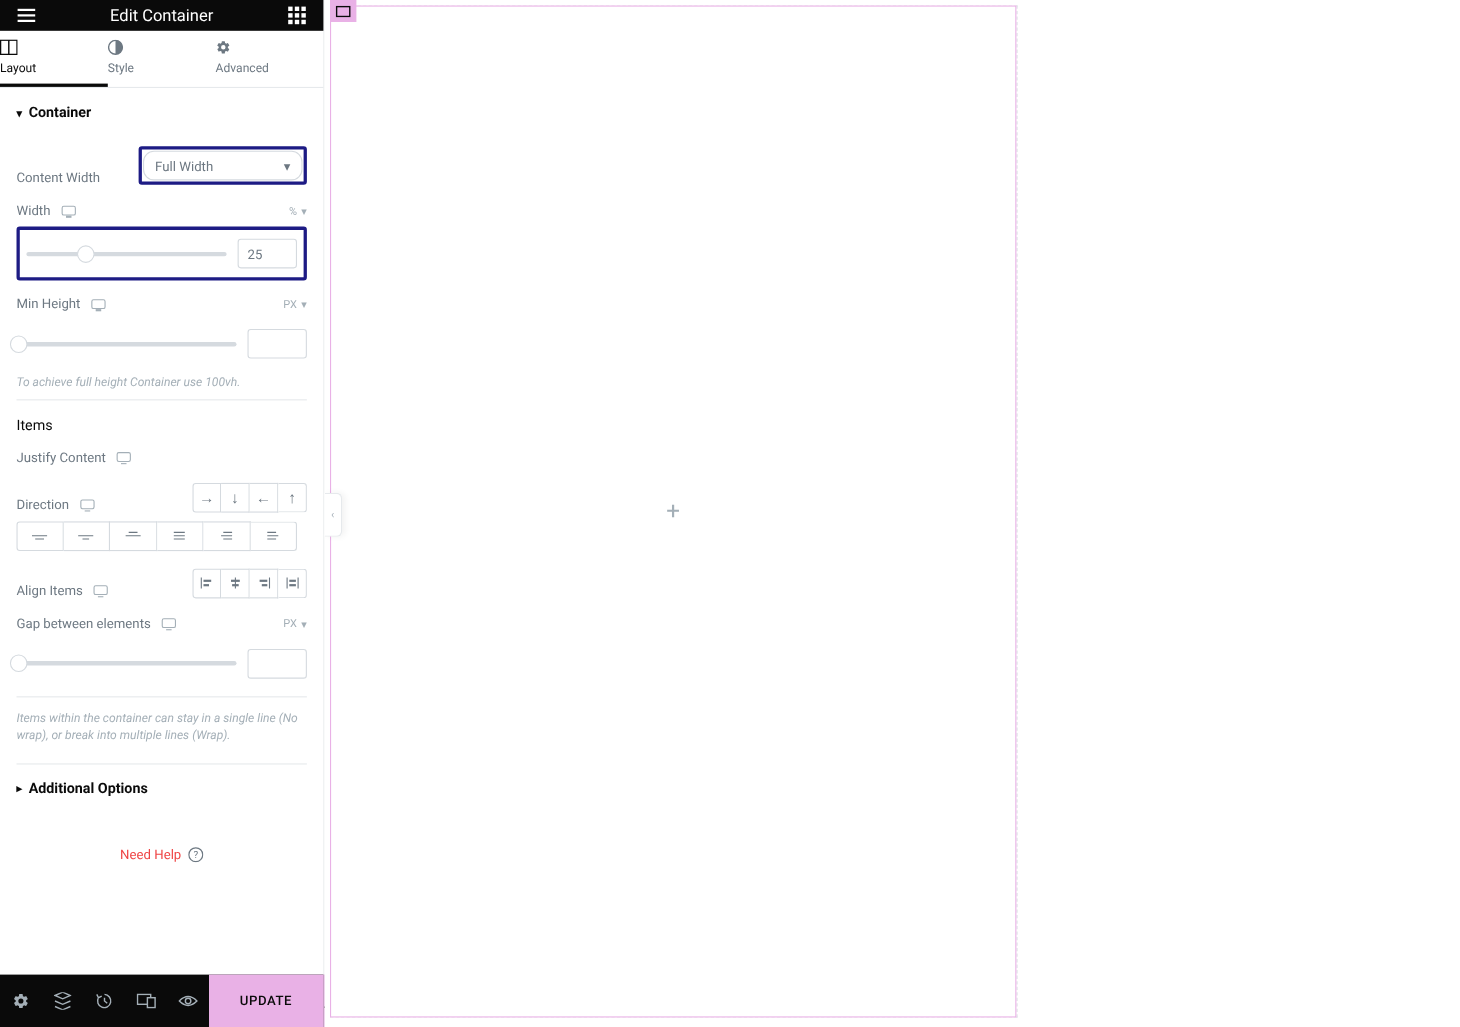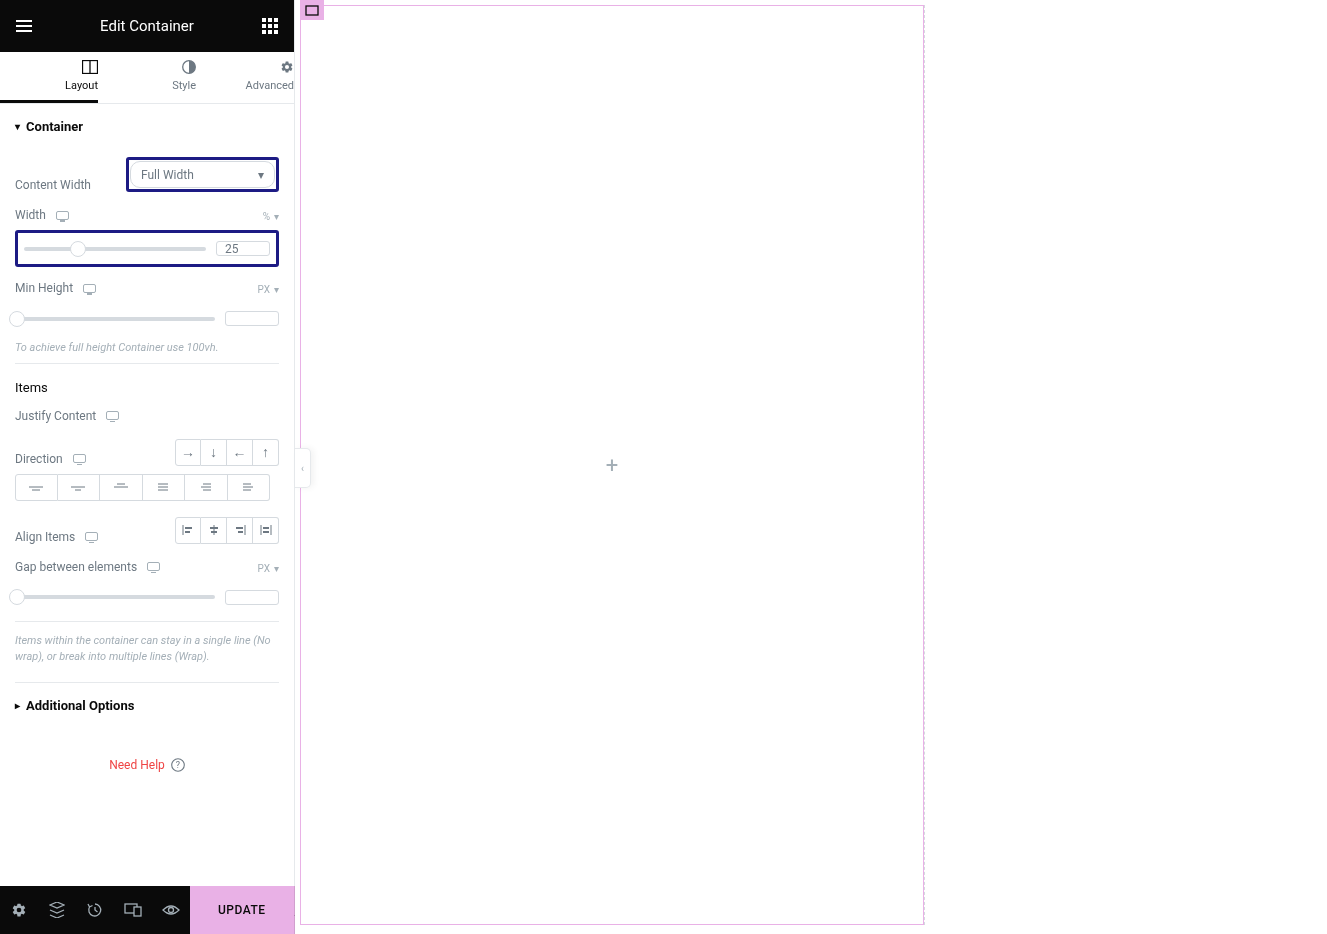--- a/index.html
+++ b/index.html
@@ -1,40 +1,40 @@
 <!DOCTYPE html>
 <html><head>
 <meta charset="utf-8">
 <style>
 *{box-sizing:border-box;margin:0;padding:0;font-family:Roboto,Arial,sans-serif}
 body{width:1327px;height:934px;background:#fff;display:flex;overflow:hidden}
 .sidebar{width:295px;height:100%;display:flex;flex-direction:column;border-right:1px solid #e6e9ec;background:#fff}
-.topbar{height:52px;background:#0a0a0a;color:#fff;display:flex;align-items:center;justify-content:space-between;padding:0 12px}
+.topbar{height:28px;background:#0a0a0a;color:#fff;display:flex;align-items:center;justify-content:space-between;padding:0 12px}
 .topbar-title{font-size:15px;font-weight:400}
 .topbar-btn{width:24px;height:24px;cursor:pointer;display:flex;align-items:center;justify-content:center}
 .hamburger{display:flex;flex-direction:column;gap:3px}
 .hamburger span{width:16px;height:2px;background:#fff}
 .grid-icon{display:grid;grid-template-columns:repeat(3,4px);gap:2px}
 .grid-icon span{width:4px;height:4px;background:#fff}
 .tabs{height:52px;display:flex;border-bottom:1px solid #e6e9ec}
-.tab{flex:1;display:flex;flex-direction:column;align-items:flex-end;justify-content:center;gap:5px;cursor:pointer;font-size:11px;color:#6d7882;border-bottom:3px solid transparent}
+.tab{flex:1;display:flex;flex-direction:column;align-items:flex-start;justify-content:center;gap:5px;cursor:pointer;font-size:11px;color:#6d7882;border-bottom:3px solid transparent}
 .tab.active{color:#0a0a0a;border-bottom-color:#0a0a0a}
 .panel-content{flex:1;overflow-y:auto;padding:0 15px}
 .section-header{display:flex;align-items:center;padding:15px 0;font-size:13px;font-weight:700;cursor:pointer;color:#0a0a0a}
 .section-header .caret{margin-right:6px;font-size:10px}
 .control-row{display:flex;align-items:flex-end;justify-content:space-between;padding:8px 0;font-size:12px;color:#6d7882;position:relative}
 .ctrl-left{display:flex;align-items:center;gap:10px}
 .select-box{width:145px;height:27px;border:1px solid #d5dadf;border-radius:10px;background:#fff;font-size:12px;padding:0 10px;display:flex;align-items:center;justify-content:space-between;cursor:pointer;color:#6d7882}
 .highlight-box{border:3px solid #1d1b84;border-radius:3px;padding:1px}
 .highlight-wide{border:3px solid #1d1b84;border-radius:3px;padding:8px 6px;display:flex;align-items:center;justify-content:flex-end}
 .unit-box{font-size:10px;color:#a4afb7;display:flex;align-items:center;gap:4px;cursor:pointer}
 .slider-row{display:flex;align-items:center;gap:10px;padding:8px 0}
 .slider{flex:1;height:4px;background:#d5dadf;border-radius:2px;position:relative}
 .slider-thumb{position:absolute;width:16px;height:16px;background:#fff;border:1px solid #d5dadf;border-radius:50%;top:-6px}
-.num-input{width:54px;height:15px;border:1px solid #d5dadf;border-radius:3px;padding:0 8px;font-size:12px;color:#6d7882}
+.num-input{width:54px;height:27px;border:1px solid #d5dadf;border-radius:3px;padding:0 8px;font-size:12px;color:#6d7882}
 .hint{font-size:11px;font-style:italic;color:#a4afb7;padding:6px 0;line-height:1.5;border-bottom:1px solid #e6e9ec;margin-bottom:10px}
 .hint-noborder{border-bottom:none;margin-bottom:0}
 .sub-heading{font-size:13px;font-weight:400;color:#0a0a0a;padding:6px 0}
 .btn-group{display:flex}
 .btn-group .tb{width:26px;height:27px;border:1px solid #d5dadf;background:#fff;display:flex;align-items:center;justify-content:center;cursor:pointer;font-size:14px;color:#6d7882}
 .btn-group .tb:not(:first-child){border-left:none}
 .btn-group .tb:first-child{border-radius:3px 0 0 3px}
 .btn-group .tb:last-child{border-radius:0 3px 3px 0}
 .btn-group.wide .tb{width:42.5px}
 .separator-row{border-bottom:1px solid #e6e9ec;margin-bottom:5px}

